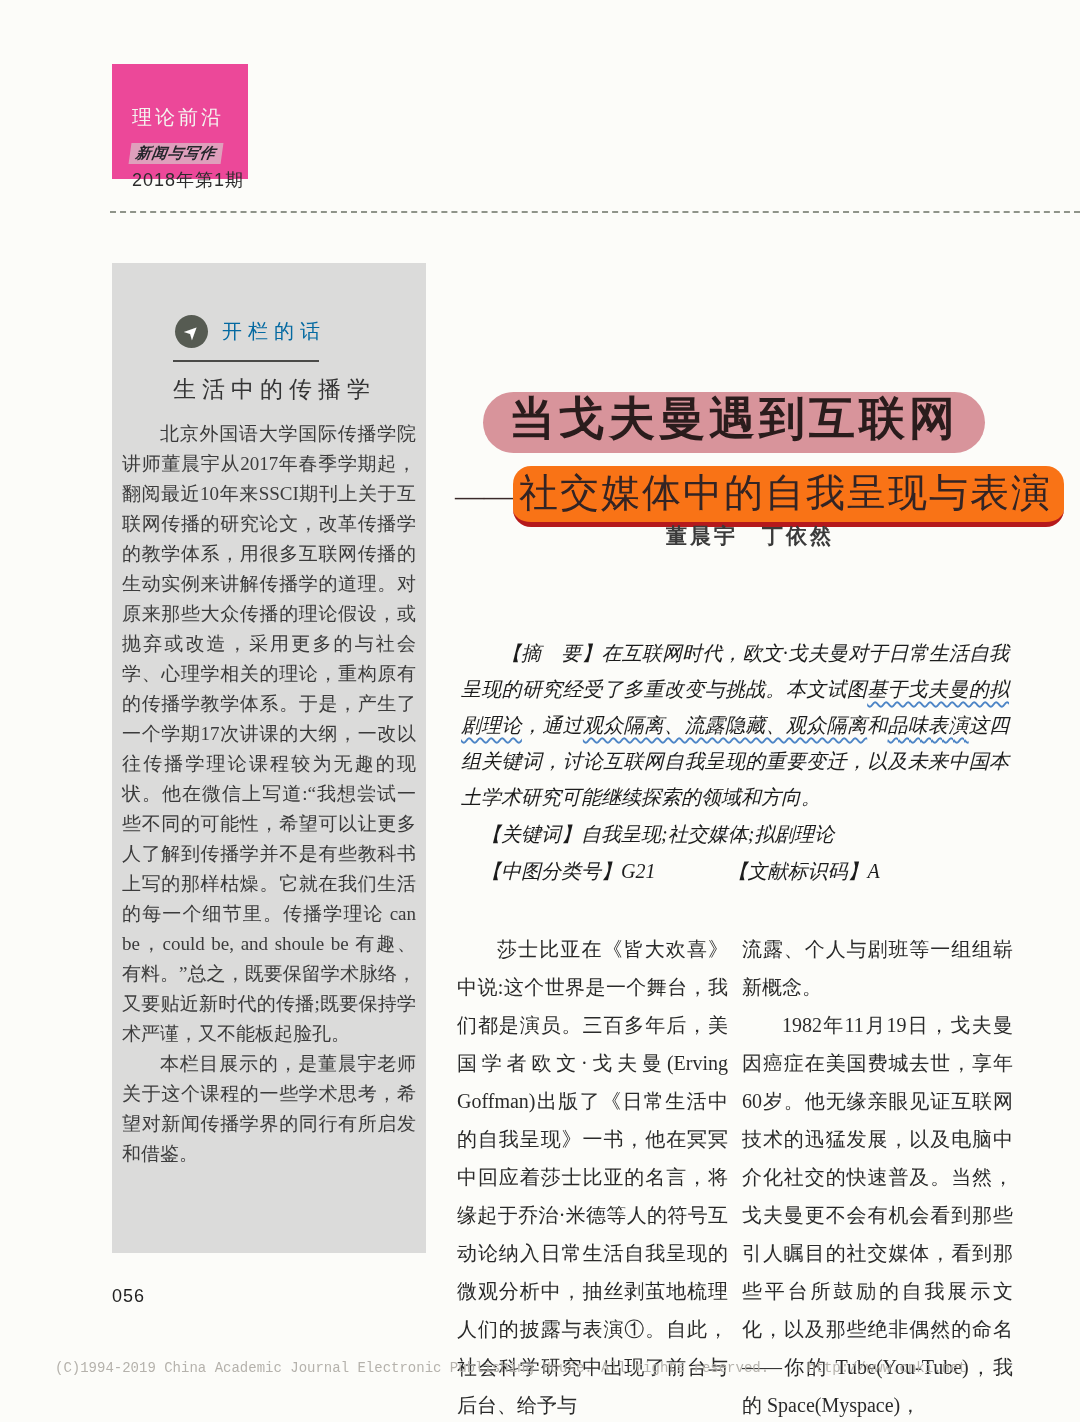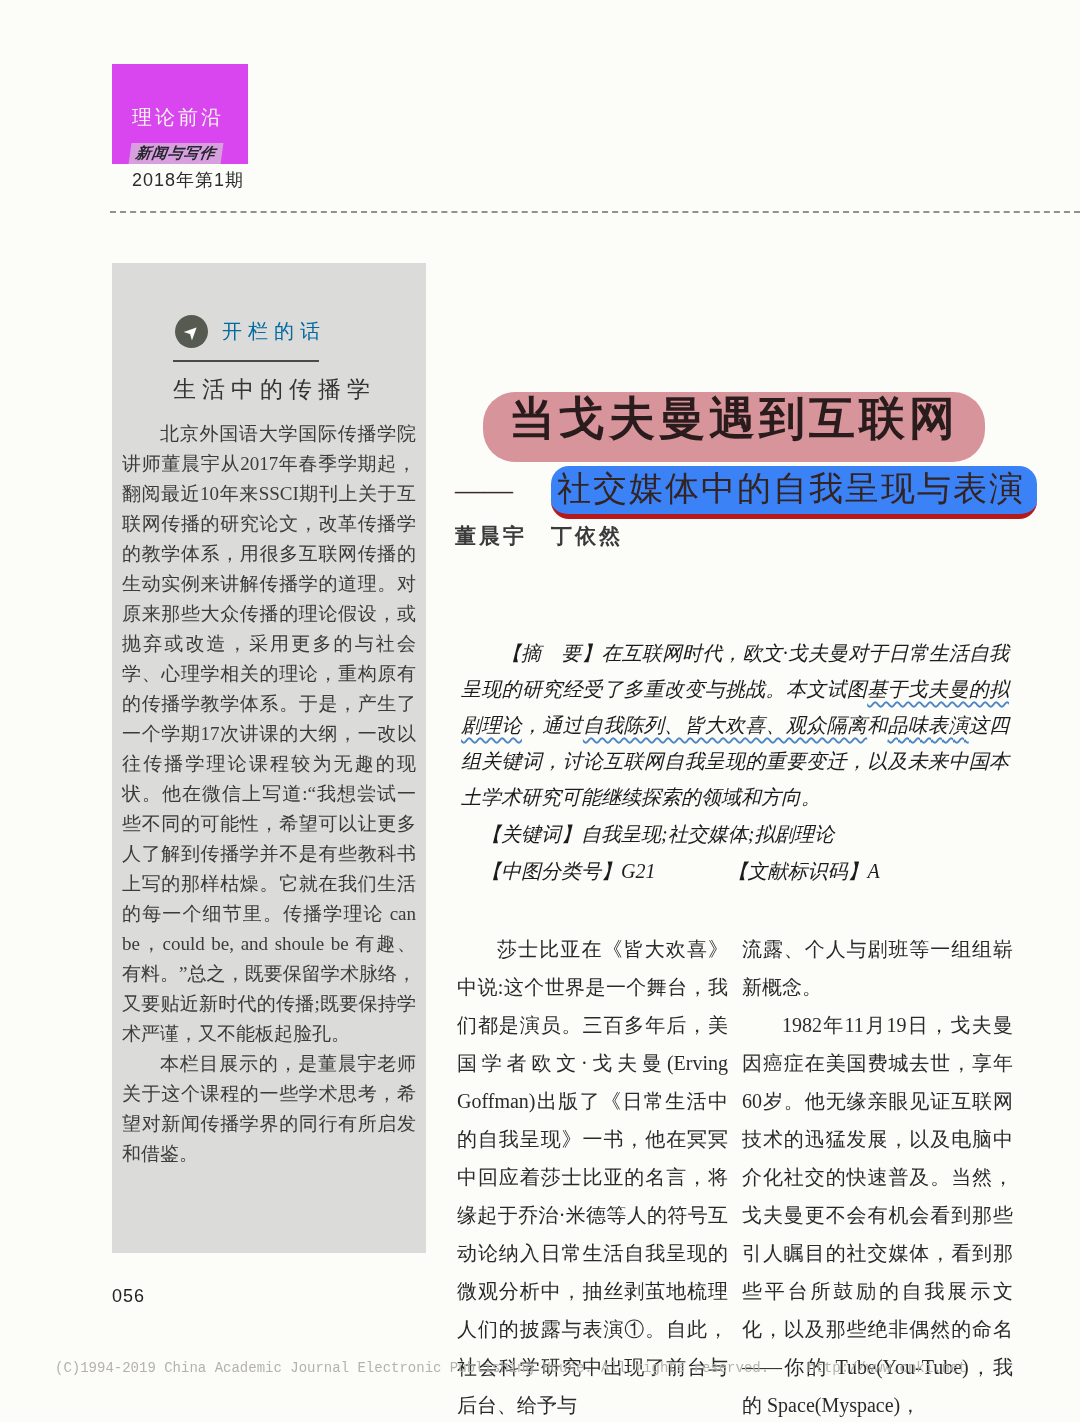--- a/index.html
+++ b/index.html
@@ -6,22 +6,22 @@
   .page{
     position:relative;
     width:1080px;height:1422px;
     margin:0 auto;
     background:#fcfcf9;
     font-family:"Liberation Serif","DejaVu Serif",serif;
     overflow:hidden;
   }
   
   .header-box{
-    position:absolute;left:112px;top:64px;width:136px;height:100px;
-    background:#d946ef;
+    position:absolute;left:112px;top:64px;width:136px;height:115px;
+    background:#ec4899;
   }
   .header-section{
     display:block;margin:40px 0 0 20px;
     color:#f4f4f0;font-size:20px;letter-spacing:3px;
   }
   .journal-logo{
     display:inline-block;margin:12px 0 0 18px;padding:1px 6px;
     background:rgba(215,218,211,.6);
     color:#24262b;font-size:15px;font-style:italic;font-weight:bold;
     transform:skewX(-8deg);letter-spacing:1px;
@@ -64,37 +64,36 @@
   .sidebar-body{margin-top:14px;}
   .sidebar-body p{
     margin:0;color:#3b3b3b;font-size:19px;line-height:30px;
     text-align:justify;text-indent:2em;
   }
   
   .main{position:absolute;left:455px;top:392px;width:558px;}
   .title-wrap{position:absolute;top:0;left:0;width:100%;text-align:center;}
   .title-hl{
     display:inline-block;background:#d8949b;border-radius:32px;
-    padding:2px 26px 17px 26px;
+    padding:2px 26px 8px 26px;
     color:#2a1c1c;font-size:46px;font-weight:bold;letter-spacing:4px;
     line-height:1.1;
   }
   .subtitle-wrap{position:absolute;top:74px;left:0;width:100%;text-align:center;white-space:nowrap;}
   .subtitle-dash{
     color:#3a2a2a;font-size:29px;letter-spacing:0;
   }
   .subtitle-hl{
-    display:inline-block;background:#3b82f6;border-radius:18px;
+    display:inline-block;background:#f97316;border-radius:18px;
     padding:0 12px 2px 6px;
-    color:#332424;font-size:34px;letter-spacing:2px;
+    color:#332424;font-size:39px;letter-spacing:2px;
     border-bottom:5px solid #b5191c;
-    margin-left:38px;
   }
   .authors{
-    position:absolute;top:130px;left:0;width:100%;
+    position:absolute;top:130px;left:16px;width:100%;text-align:center;
     color:#3a3a3a;font-size:21px;letter-spacing:3px;font-weight:bold;
   }
   .abstract-block{
     position:absolute;top:243px;left:6px;width:548px;
     font-style:italic;color:#1c1c1c;font-size:20px;line-height:36px;
   }
   .abstract-p{margin:0;text-indent:2em;text-align:justify;}
   .wavy{
     text-decoration-line:underline;
     text-decoration-style:wavy;
@@ -164,21 +163,21 @@
       <span class="title-hl">当戈夫曼遇到互联网</span>
     </div>
 
     <div class="subtitle-wrap">
       <span class="subtitle-dash">——</span><span class="subtitle-hl">社交媒体中的自我呈现与表演</span>
     </div>
 
     <div class="authors">董晨宇　丁依然</div>
 
     <div class="abstract-block">
-      <p class="abstract-p"><span>【摘　要】在互联网时代，欧文·戈夫曼对于日常生活自我呈现的研究经受了多重改变与挑战。本文试图</span><span class="wavy">基于戈夫曼的拟剧理论</span><span>，通过</span><span class="wavy">自我陈列、皆大欢喜、观众隔离</span><span>和</span><span class="wavy">品味表演</span><span>这四组关键词，讨论互联网自我呈现的重要变迁，以及未来中国本土学术研究可能继续探索的领域和方向。</span></p>
+      <p class="abstract-p"><span>【摘　要】在互联网时代，欧文·戈夫曼对于日常生活自我呈现的研究经受了多重改变与挑战。本文试图</span><span class="wavy">基于戈夫曼的拟剧理论</span><span>，通过</span><span class="wavy">观众隔离、流露隐藏、观众隔离</span><span>和</span><span class="wavy">品味表演</span><span>这四组关键词，讨论互联网自我呈现的重要变迁，以及未来中国本土学术研究可能继续探索的领域和方向。</span></p>
       <p class="kw-line">【关键词】自我呈现;社交媒体;拟剧理论</p>
       <p class="clc-line"><span>【中图分类号】</span><span>G21</span><span class="clc-gap"></span><span>【文献标识码】</span><span>A</span></p>
     </div>
 
     <div class="body-cols">
       <div class="col">
           <p class="ind">莎士比亚在《皆大欢喜》中说:这个世界是一个舞台，我们都是演员。三百多年后，美国学者欧文·戈夫曼(Erving Goffman)出版了《日常生活中的自我呈现》一书，他在冥冥中回应着莎士比亚的名言，将缘起于乔治·米德等人的符号互动论纳入日常生活自我呈现的微观分析中，抽丝剥茧地梳理人们的披露与表演①。自此，社会科学研究中出现了前台与后台、给予与</p>
         </div>
       <div class="col">
           <p>流露、个人与剧班等一组组崭新概念。</p>

